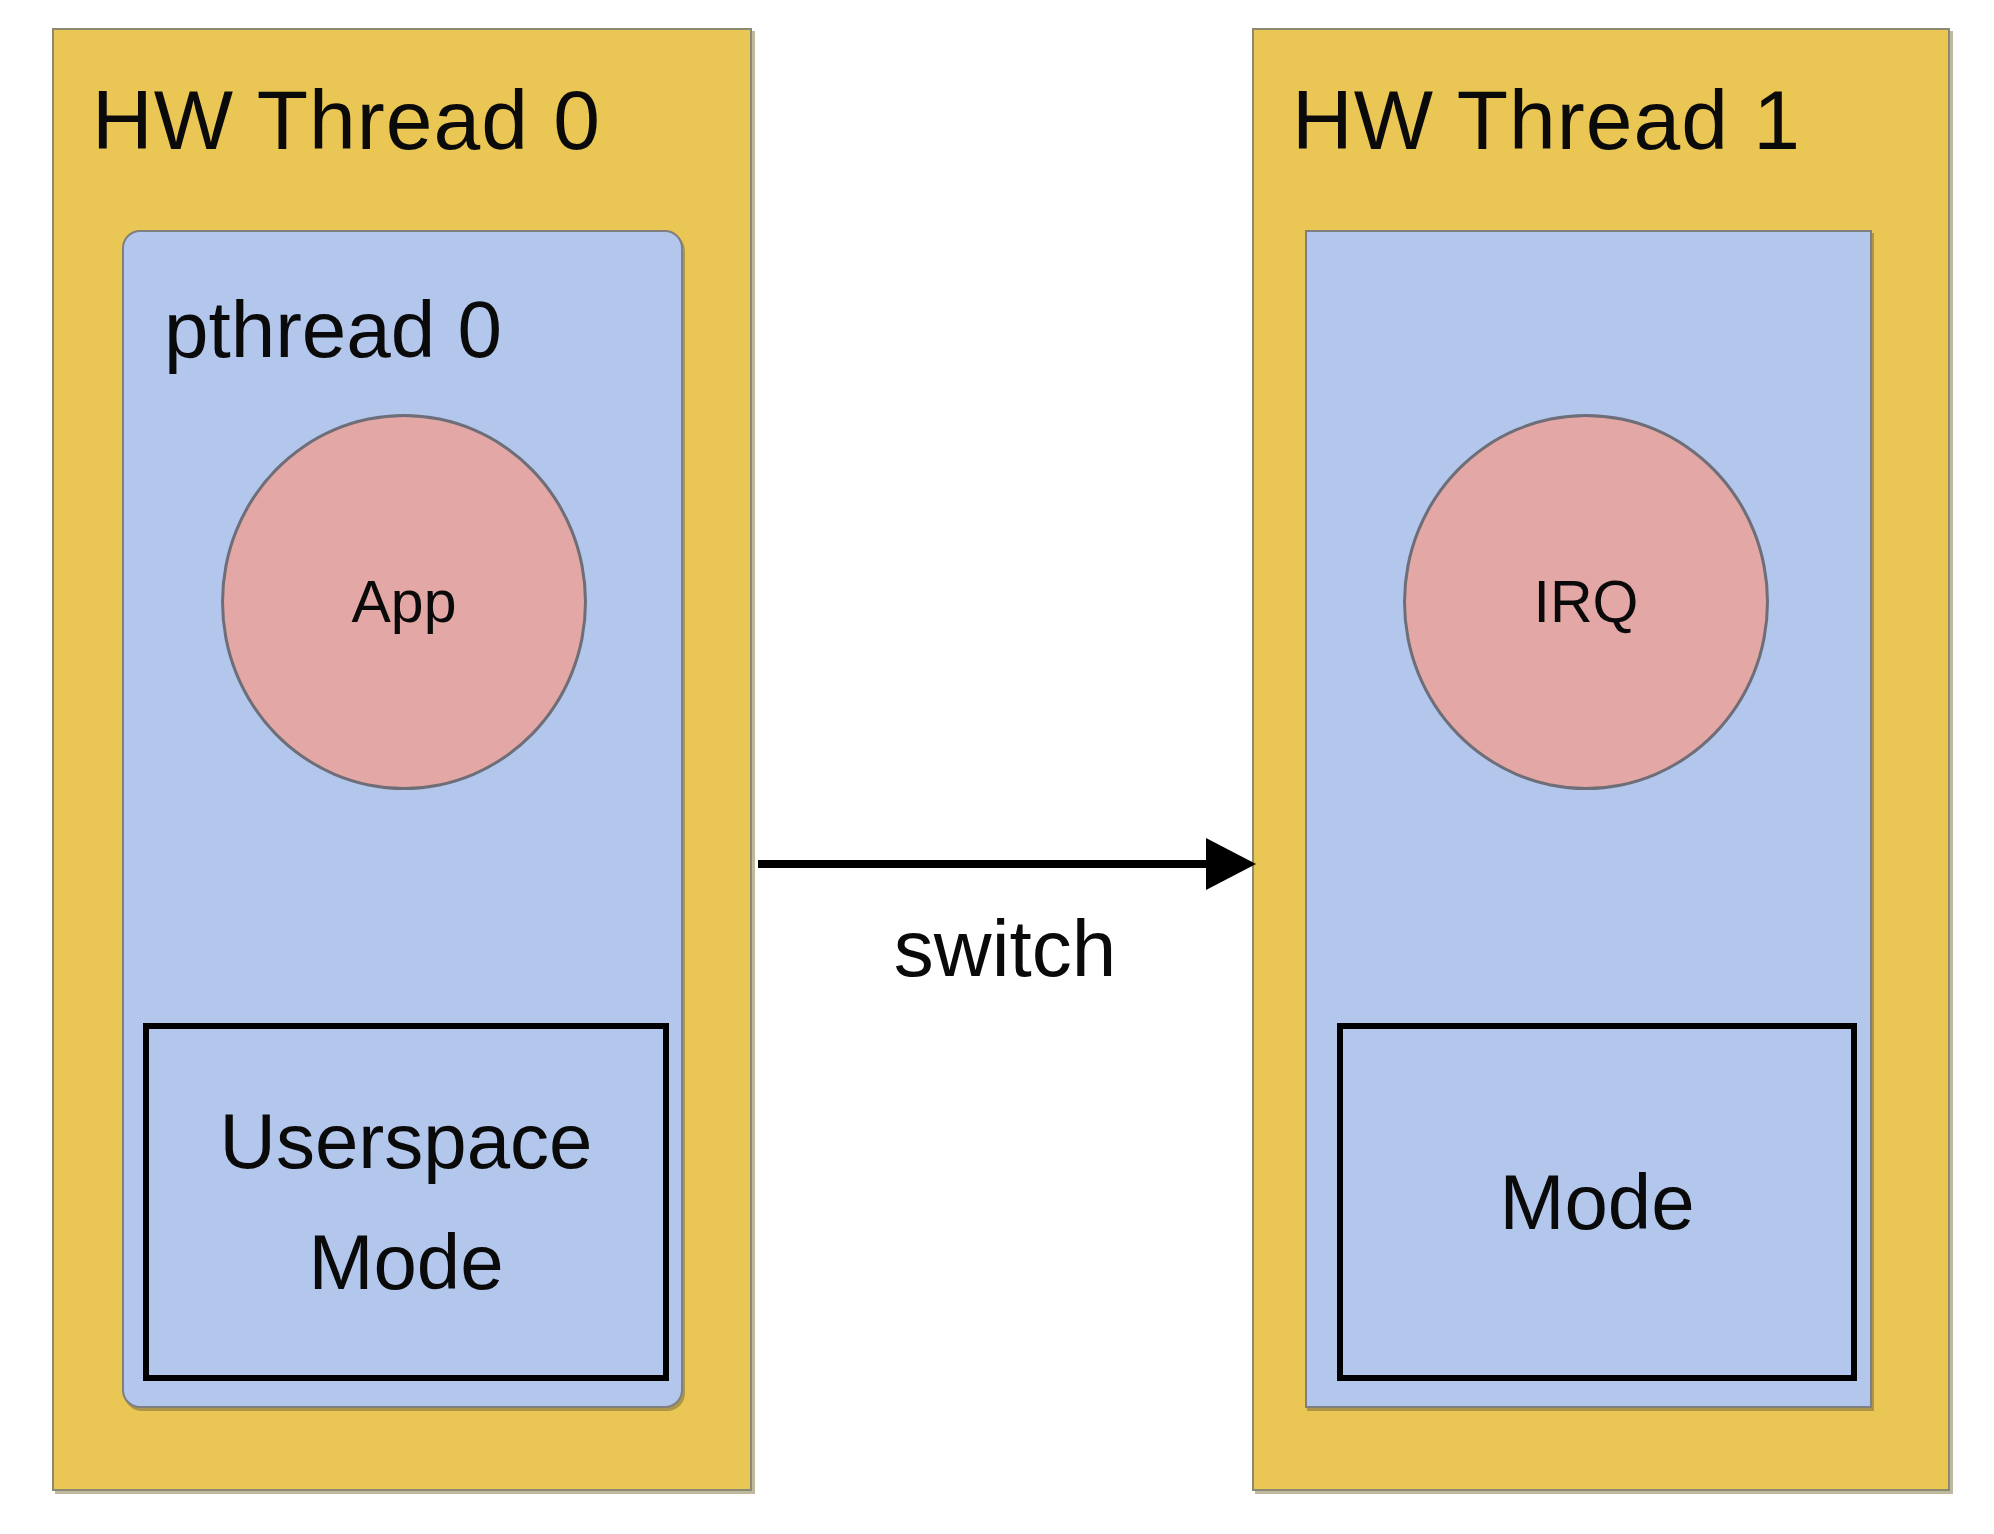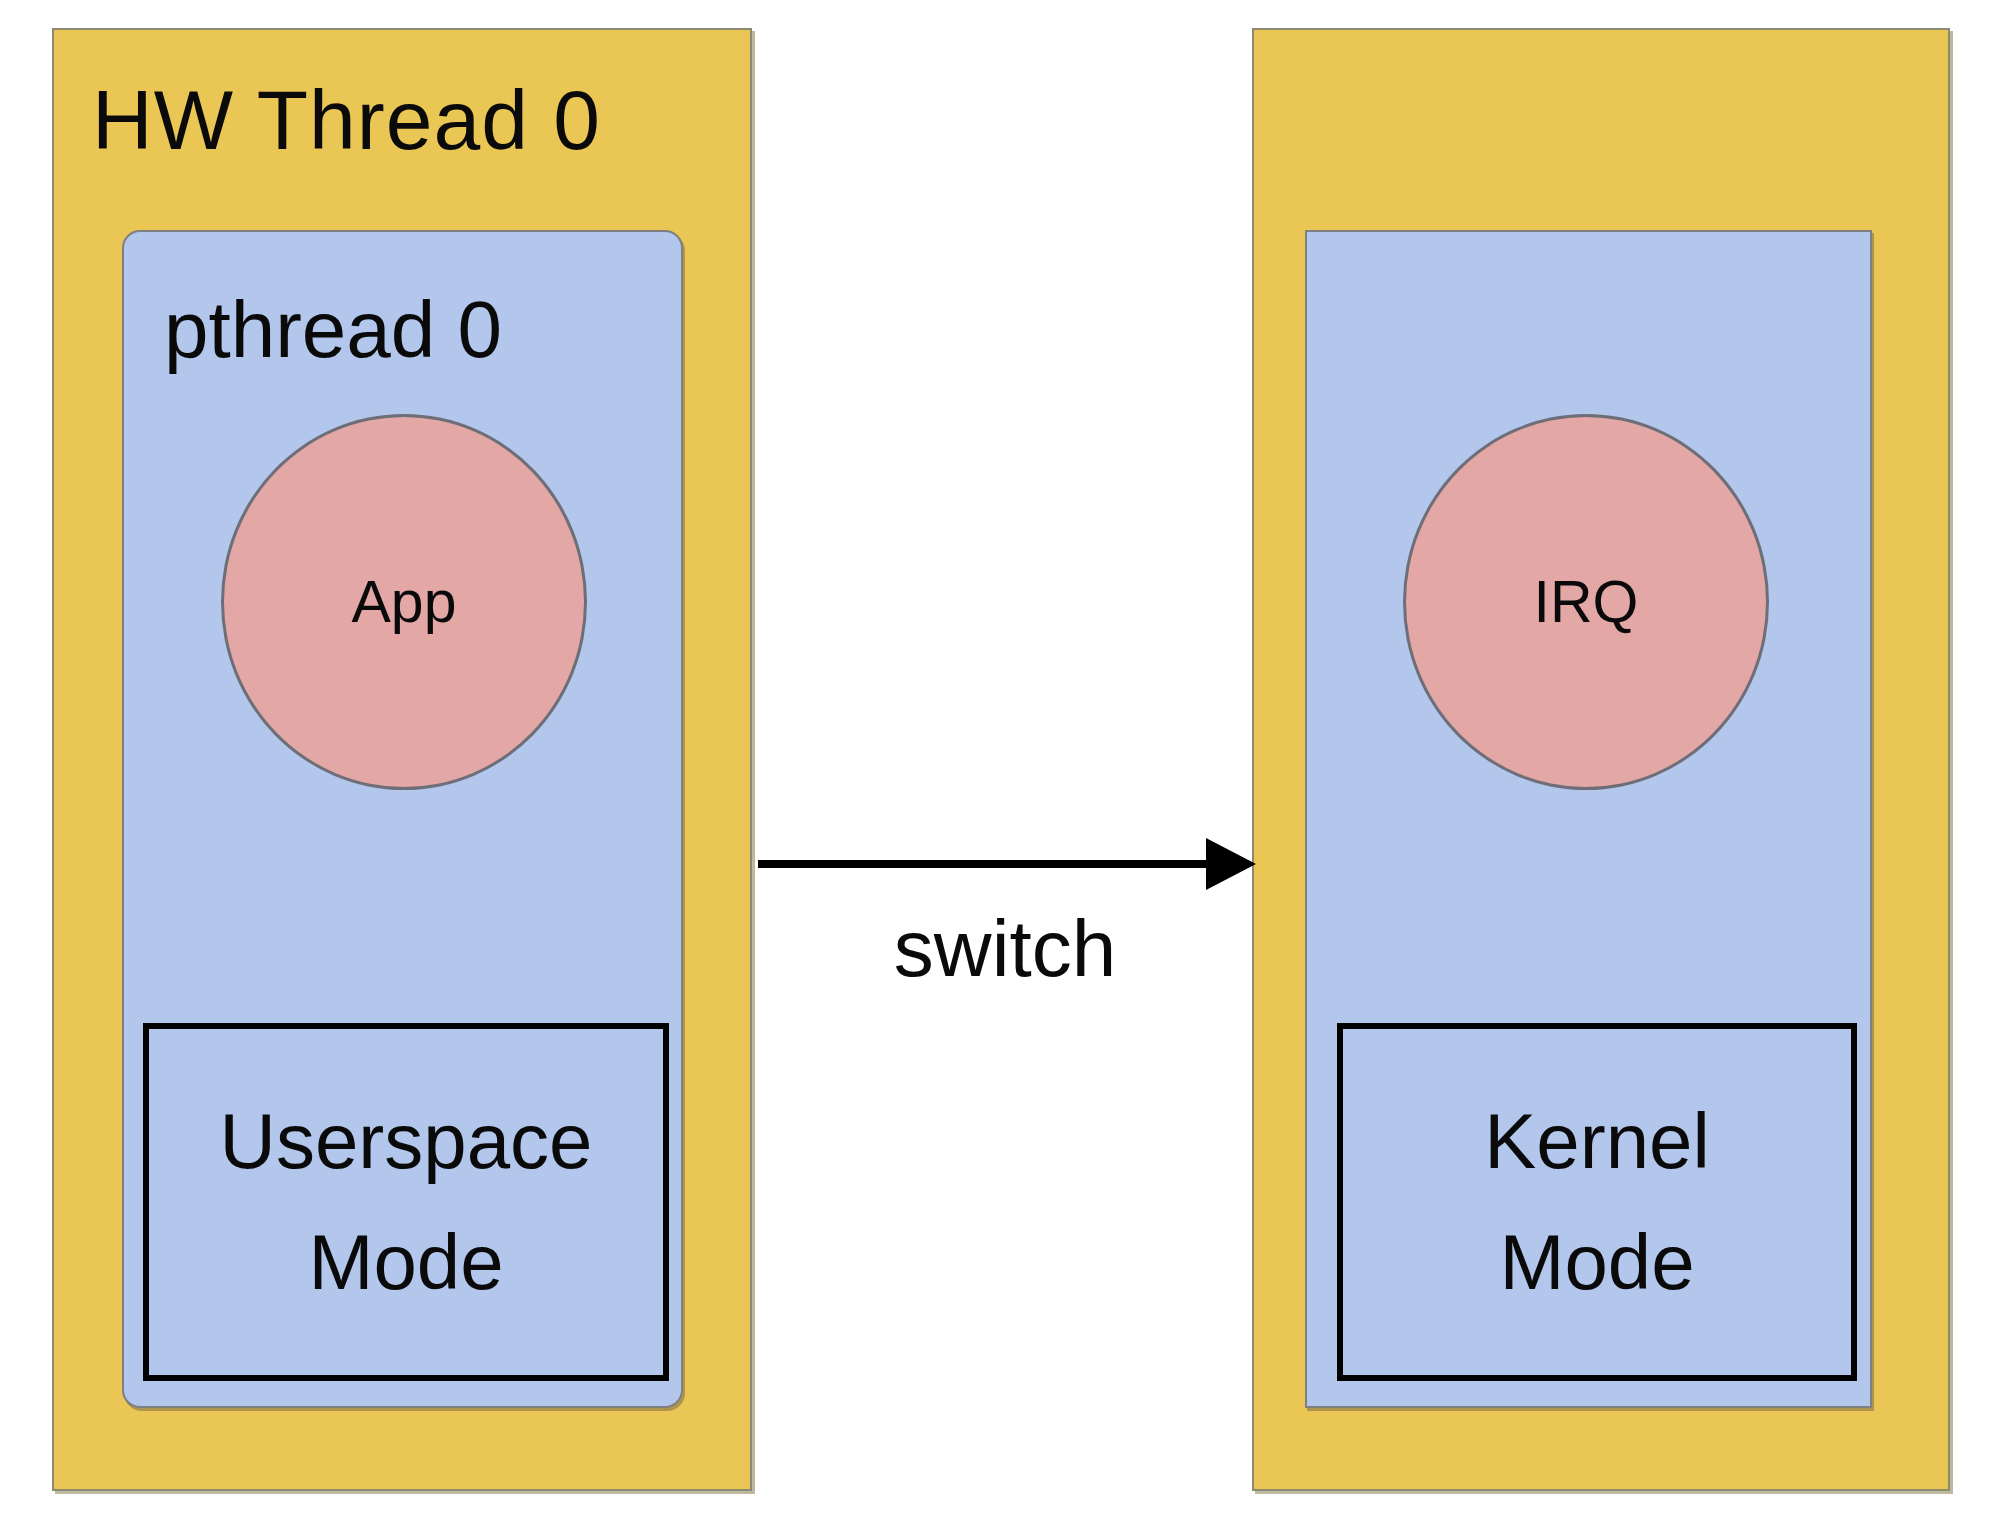--- a/index.html
+++ b/index.html
@@ -147,29 +147,29 @@
       </div>
 
       <div class="mode-box" id="mode0">
         <div class="mode-line">Userspace</div>
         <div class="mode-line">Mode</div>
       </div>
     </div>
   </div>
 
   <div class="hw-box" id="hw1">
+    <div class="hw-label">HW Thread 1</div>
 
     <div class="pthread-box" id="pt1">
 
       <div class="circle" id="circle1">
         <div class="circle-label">IRQ</div>
       </div>
 
       <div class="mode-box" id="mode1">
-        <div class="mode-line">Kernel</div>
         <div class="mode-line">Mode</div>
       </div>
     </div>
   </div>
 
   <div class="arrow-shaft"></div>
   <div class="arrow-head"></div>
   <div class="arrow-label">switch</div>
 
 </div>

